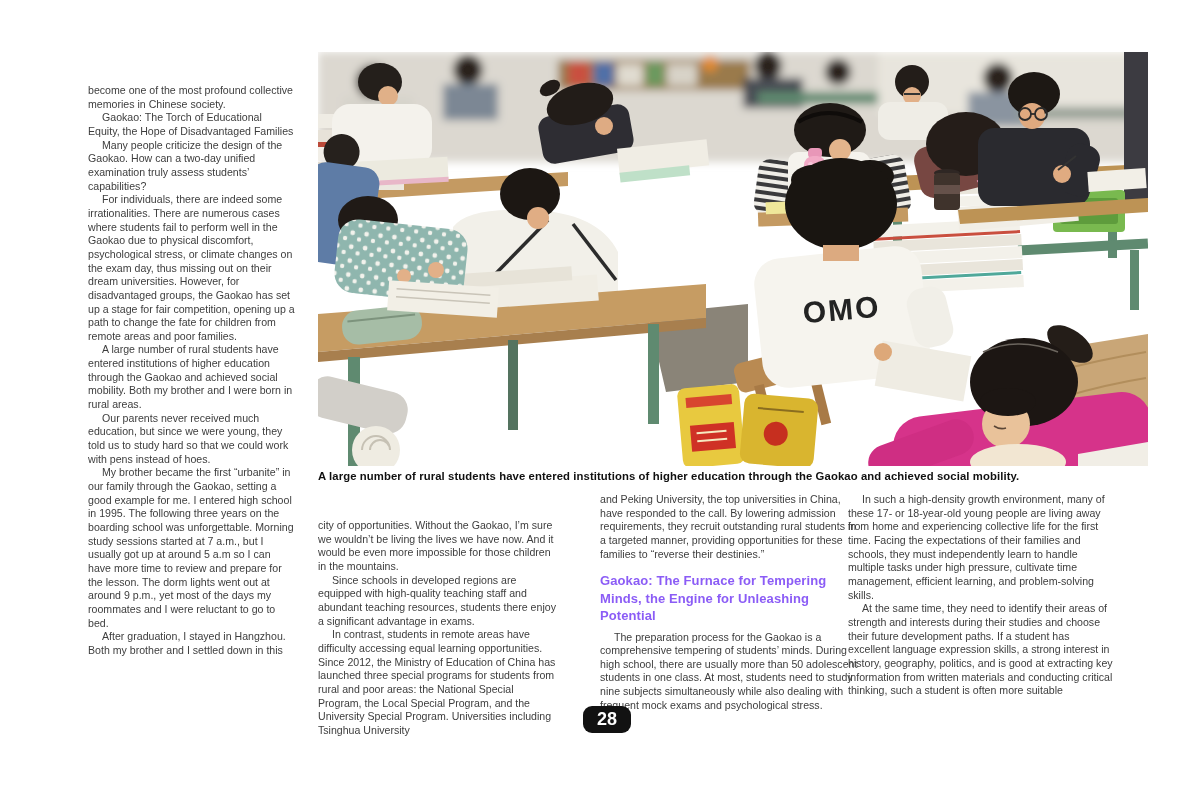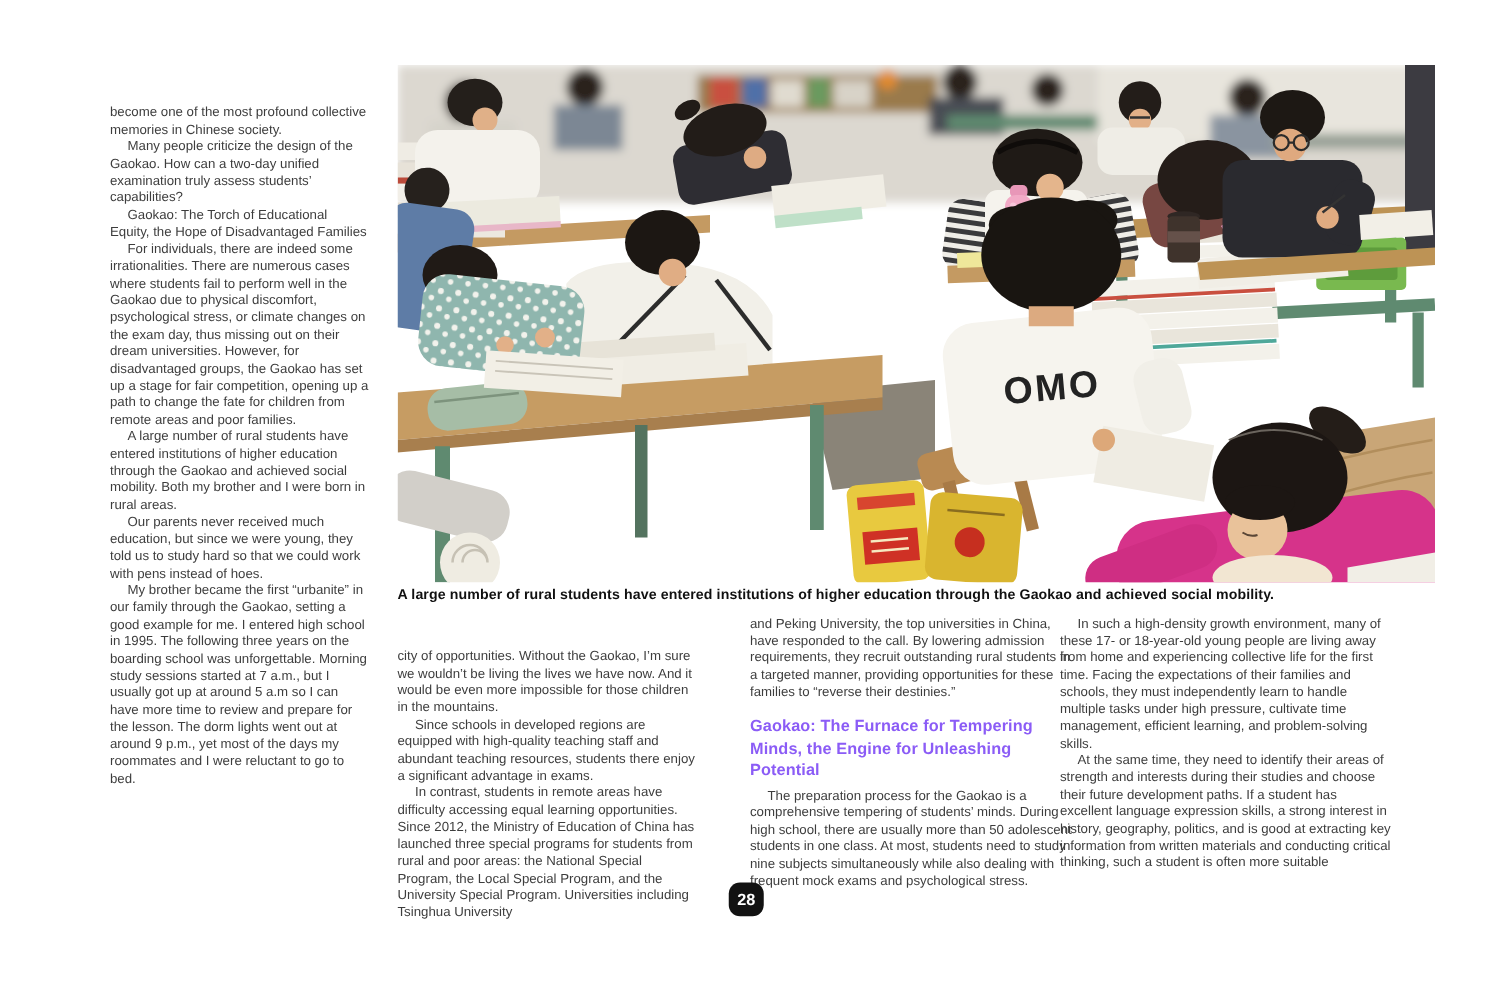--- a/index.html
+++ b/index.html
@@ -9,39 +9,40 @@
   .col p{margin:0;}
   .col p.ind{text-indent:14px;}
   .col1{left:88px;top:84px;width:208px;}
   .col2{left:318px;top:493px;width:242px;margin-top:26px;}
   .col3{left:584px;top:493px;width:263px;margin-left:16px;}
   .col4{left:848px;top:493px;width:266px;}
   .caption{position:absolute;left:318px;top:470px;width:830px;font-size:11.3px;
            font-weight:800;color:#101010;letter-spacing:0.1px;}
   .heading{font-size:13px;line-height:17.4px;font-weight:800;color:#8b5cf6;
            margin:11px 0 6px 0;letter-spacing:0.1px;}
-  .badge{position:absolute;left:583px;top:706px;width:28px;height:27px;background:#121212;
-         border-radius:9px;color:#ffffff;font-size:13px;font-weight:700;
+  .badge{position:absolute;left:583px;top:706px;width:48px;height:27px;background:#121212;
+         border-radius:9px;color:#ffffff;font-size:18px;font-weight:700;
          display:flex;align-items:center;justify-content:center;}
   .photo{position:absolute;left:318px;top:52px;width:830px;height:414px;margin:0;overflow:hidden;}
   .photo svg{display:block;width:830px;height:414px;}
 </style>
 </head>
 <body>
 
 <div class="page">
 
   <div class="col col1">
     <p>become one of the most profound collective memories in Chinese society.</p>
+    <p class="ind">Gaokao: The Torch of Educational Equity, the Hope of Disadvantaged Families</p>
     <p class="ind">Many people criticize the design of the Gaokao. How can a two-day unified examination truly assess students’ capabilities?</p>
-    <p class="ind">Gaokao: The Torch of Educational Equity, the Hope of Disadvantaged Families</p>
     <p class="ind">For individuals, there are indeed some irrationalities. There are numerous cases where students fail to perform well in the Gaokao due to physical discomfort, psychological stress, or climate changes on the exam day, thus missing out on their dream universities. However, for disadvantaged groups, the Gaokao has set up a stage for fair competition, opening up a path to change the fate for children from remote areas and poor families.</p>
     <p class="ind">A large number of rural students have entered institutions of higher education through the Gaokao and achieved social mobility. Both my brother and I were born in rural areas.</p>
     <p class="ind">Our parents never received much education, but since we were young, they told us to study hard so that we could work with pens instead of hoes.</p>
     <p class="ind">My brother became the first “urbanite” in our family through the Gaokao, setting a good example for me. I entered high school in 1995. The following three years on the boarding school was unforgettable. Morning study sessions started at 7 a.m., but I usually got up at around 5 a.m so I can have more time to review and prepare for the lesson. The dorm lights went out at around 9 p.m., yet most of the days my roommates and I were reluctant to go to bed.</p>
+    <p class="ind">After graduation, I stayed in Hangzhou. Both my brother and I settled down in this</p>
   </div>
 
   <figure class="photo">
     <svg viewBox="0 0 830 414" preserveAspectRatio="none">
       <defs>
         <filter id="blur4" x="-10%" y="-10%" width="120%" height="120%">
             <feGaussianBlur stdDeviation="4"></feGaussianBlur>
           </filter>
         <pattern id="dotsTeal" width="14" height="14" patternUnits="userSpaceOnUse">
           <rect width="14" height="14" fill="#8fb6ae"></rect>

